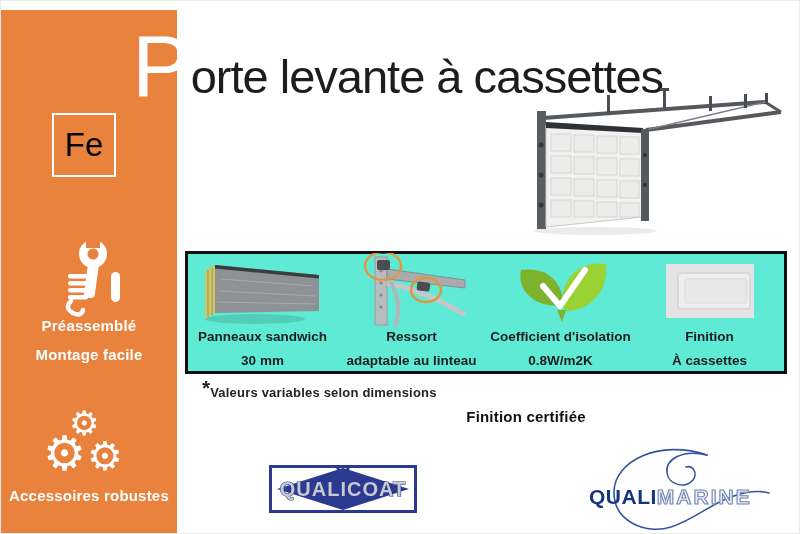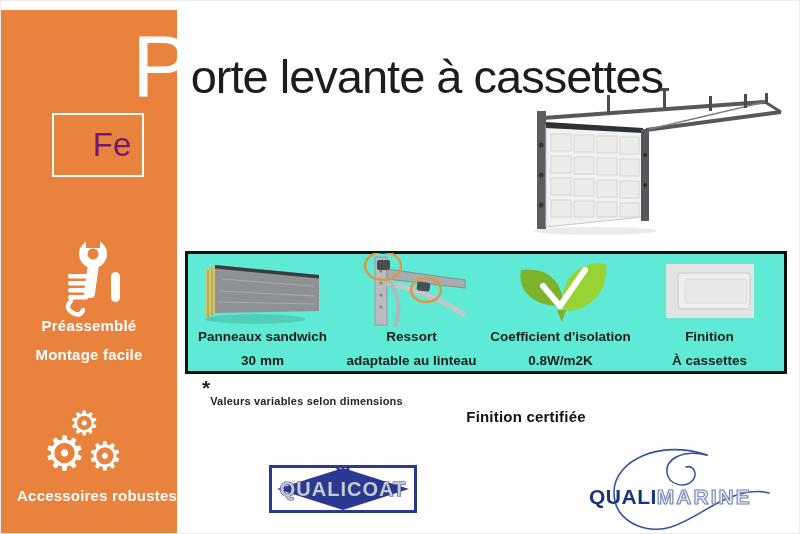--- a/index.html
+++ b/index.html
@@ -2,27 +2,27 @@
 <html><head>
 <meta charset="utf-8">
 <style>
   html,body{margin:0;padding:0;background:#fff;}
   #page{position:relative;width:800px;height:534px;background:#fff;overflow:hidden;
         font-family:"Liberation Sans",sans-serif;border:1px solid #ececec;box-sizing:border-box;}
 
   
   .sidebar{position:absolute;left:0;top:9px;width:176px;height:525px;background:#E8823D;}
   .fe-box{position:absolute;left:51px;top:103px;width:60px;height:60px;border:2px solid #fff;
-          display:flex;align-items:center;justify-content:center;color:#701a75;font-size:33px;padding-left:28px;}
+          display:flex;align-items:center;justify-content:center;color:#000000;font-size:33px;}
   .side-label{position:absolute;left:0;width:176px;text-align:center;color:#fff;
               font-size:15px;font-weight:bold;letter-spacing:.2px;}
   .lbl-steel{top:172px;}
   .lbl-pre{top:307px;}
   .lbl-mont{top:336px;}
-  .lbl-acc{top:477px;text-align:right;}
+  .lbl-acc{top:477px;}
   .wrench-svg{position:absolute;left:52px;top:228px;}
   .gears{position:absolute;left:38px;top:398px;width:104px;height:76px;color:#fff;}
   .gears span{position:absolute;line-height:1;}
   .gear-a{font-size:34px;left:30px;top:-2px;}
   .gear-b{font-size:48px;left:4px;top:22px;}
   .gear-c{font-size:40px;left:48px;top:28px;}
 
   
   .title{position:absolute;left:131px;top:18px;display:flex;align-items:baseline;white-space:nowrap;}
   .title-initial{color:#fff;font-size:88px;line-height:1;position:relative;top:3px;}
@@ -35,21 +35,21 @@
   .feature-box{position:absolute;left:184px;top:250px;width:602px;height:123px;
                border:3px solid #0f0f0f;background:#5eead4;display:flex;box-sizing:border-box;}
   .feature{flex:1 1 0;text-align:center;overflow:visible;}
   .icon-wrap{height:74px;display:flex;align-items:center;justify-content:center;}
   .f-title{font-size:13.5px;font-weight:bold;color:#1e1e1e;margin-top:1px;}
   .f-value{font-size:13.5px;font-weight:bold;color:#1e1e1e;margin-top:9px;}
 
   
   .footnote{position:absolute;left:201px;top:378px;color:#242424;display:flex;align-items:flex-start;}
   .footnote .ast{font-size:21px;font-weight:bold;line-height:1;position:relative;top:-2px;}
-  .footnote .txt{font-size:11px;font-weight:bold;margin-top:16px;letter-spacing:.2px;}
+  .footnote .txt{font-size:13px;font-weight:bold;margin-top:6px;letter-spacing:.2px;}
   .cert-heading{position:absolute;left:176px;top:407px;width:698px;text-align:center;
                 font-size:15px;font-weight:bold;color:#121212;letter-spacing:.2px;}
 
   
   .qualicoat{position:absolute;left:268px;top:464px;}
   .qualimarine{position:absolute;left:556px;top:444px;width:220px;height:86px;}
   .qm-swirl{position:absolute;left:0;top:0;}
   .qm-text{position:absolute;left:32px;top:40px;font-size:21px;font-weight:bold;
            letter-spacing:.5px;white-space:nowrap;}
   .qm-part1{color:#16357f;}

